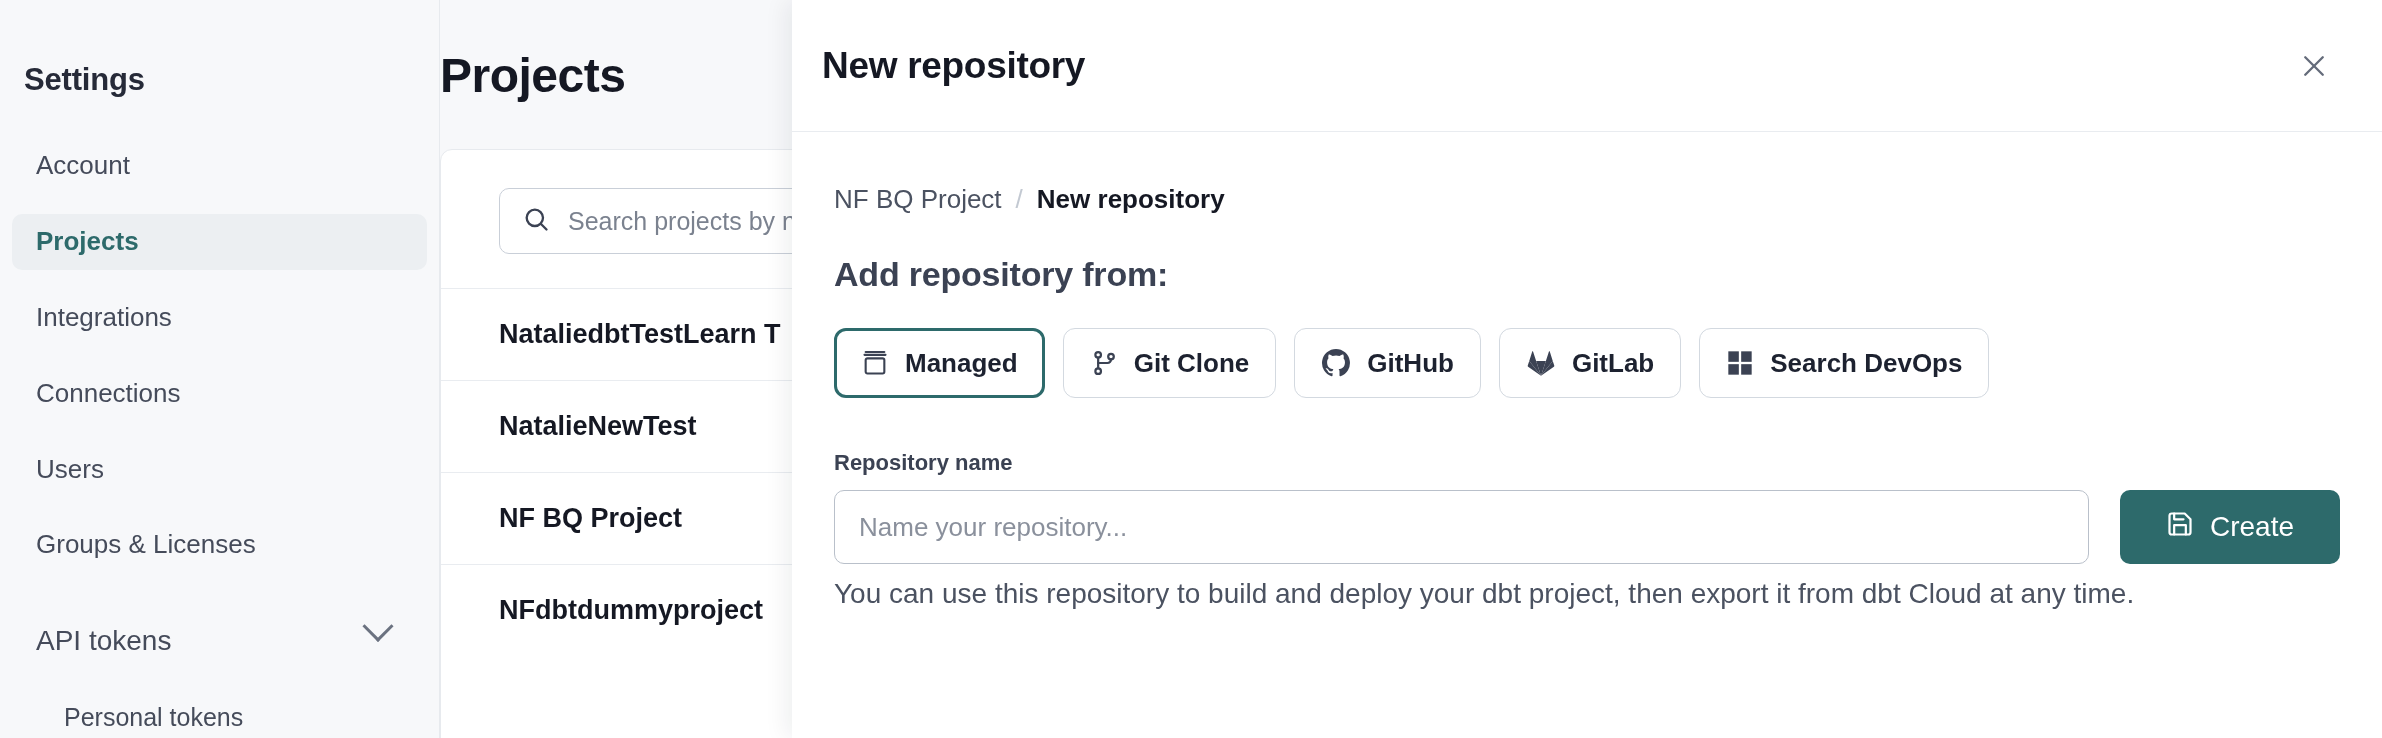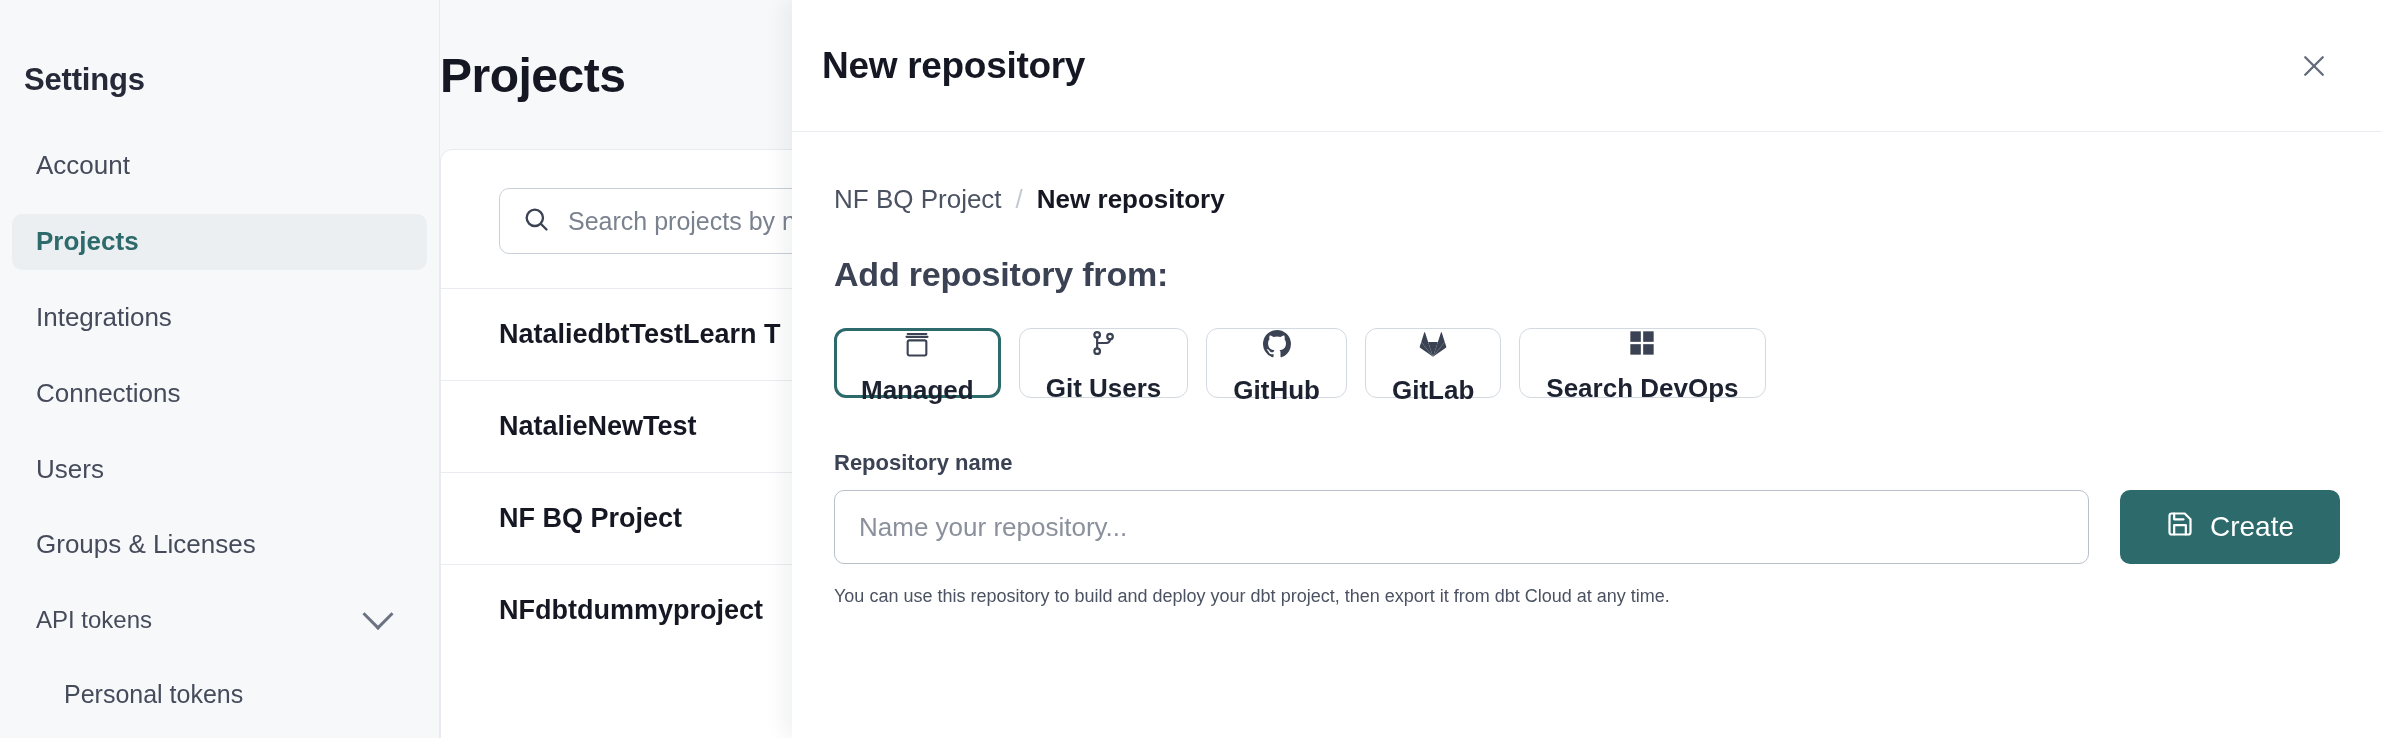--- a/index.html
+++ b/index.html
@@ -58,21 +58,21 @@
   }
   .nav-row {
     display: flex;
     align-items: center;
     justify-content: space-between;
     margin: 0 12px 20px 12px;
     padding: 13px 24px;
     border-radius: 10px;
     cursor: pointer;
   }
-  .nav-row .lbl { font-size: 24px; color: #454b5a; }
+  .nav-row .lbl { font-size: 28px; color: #454b5a; margin-top: 19px; }
   .chev {
     width: 22px; height: 22px;
     border-right: 3px solid #6b7280;
     border-bottom: 3px solid #6b7280;
     transform: rotate(45deg) translate(-4px,-4px);
     margin-right: 14px;
   }
 
   
   .main {
@@ -188,21 +188,20 @@
     height: 70px;
     padding: 0 26px;
     border: 1px solid #d3d9e0;
     border-radius: 12px;
     background: #fff;
     cursor: pointer;
     font-size: 26px;
     font-weight: 700;
     color: #1d2230;
     white-space: nowrap;
-    flex-direction: column;
   }
   .src-btn.selected {
     border: 3px solid #2d6a6b;
     padding: 0 24px;
   }
   .src-btn .ico { display: flex; align-items: center; }
 
   .field-label {
     font-size: 22px;
     font-weight: 700;
@@ -235,22 +234,22 @@
     border: none;
     border-radius: 10px;
     font-size: 28px;
     font-weight: 400;
     cursor: pointer;
     font-family: "Liberation Sans", sans-serif;
     white-space: nowrap;
   }
 
   .helper {
-    margin-top: 22px;
-    font-size: 18px;
+    margin-top: 14px;
+    font-size: 28px;
     color: #4b5261;
     white-space: nowrap;
   }
 </style>
 </head>
 <body>
 
 <div id="app">
 
   <aside class="sidebar">
@@ -328,21 +327,21 @@
           <button class="src-btn">
             <span class="ico">
               <svg width="28" height="28" viewBox="0 0 24 24" fill="none" stroke="#3b4253" stroke-width="1.9" stroke-linecap="round" stroke-linejoin="round">
                 <circle cx="7" cy="5" r="2.4"></circle>
                 <circle cx="7" cy="19" r="2.4"></circle>
                 <circle cx="18" cy="6.5" r="2.4"></circle>
                 <line x1="7" y1="7.4" x2="7" y2="16.6"></line>
                 <path d="M7 12h8a3 3 0 0 0 3-3v-.1"></path>
               </svg>
             </span>
-            <span>Git Users</span>
+            <span>Git Clone</span>
           </button>
           <button class="src-btn">
             <span class="ico">
               <svg width="30" height="30" viewBox="0 0 24 24" fill="#3b4253">
                 <path d="M12 .8a11.2 11.2 0 0 0-3.54 21.83c.56.1.77-.24.77-.54v-2c-3.12.68-3.78-1.5-3.78-1.5-.51-1.3-1.25-1.65-1.25-1.65-1.02-.7.08-.68.08-.68 1.13.08 1.72 1.16 1.72 1.16 1 1.72 2.63 1.22 3.27.93.1-.73.39-1.22.71-1.5-2.49-.28-5.11-1.25-5.11-5.55 0-1.23.44-2.23 1.16-3.02-.12-.29-.5-1.43.11-2.98 0 0 .94-.3 3.08 1.15a10.7 10.7 0 0 1 5.6 0c2.14-1.45 3.08-1.15 3.08-1.15.61 1.55.23 2.69.11 2.98a4.33 4.33 0 0 1 1.16 3.02c0 4.31-2.63 5.26-5.13 5.54.4.35.76 1.04.76 2.1v3.12c0 .3.2.65.78.54A11.2 11.2 0 0 0 12 .8z"></path>
               </svg>
             </span>
             <span>GitHub</span>
           </button>
           <button class="src-btn">

